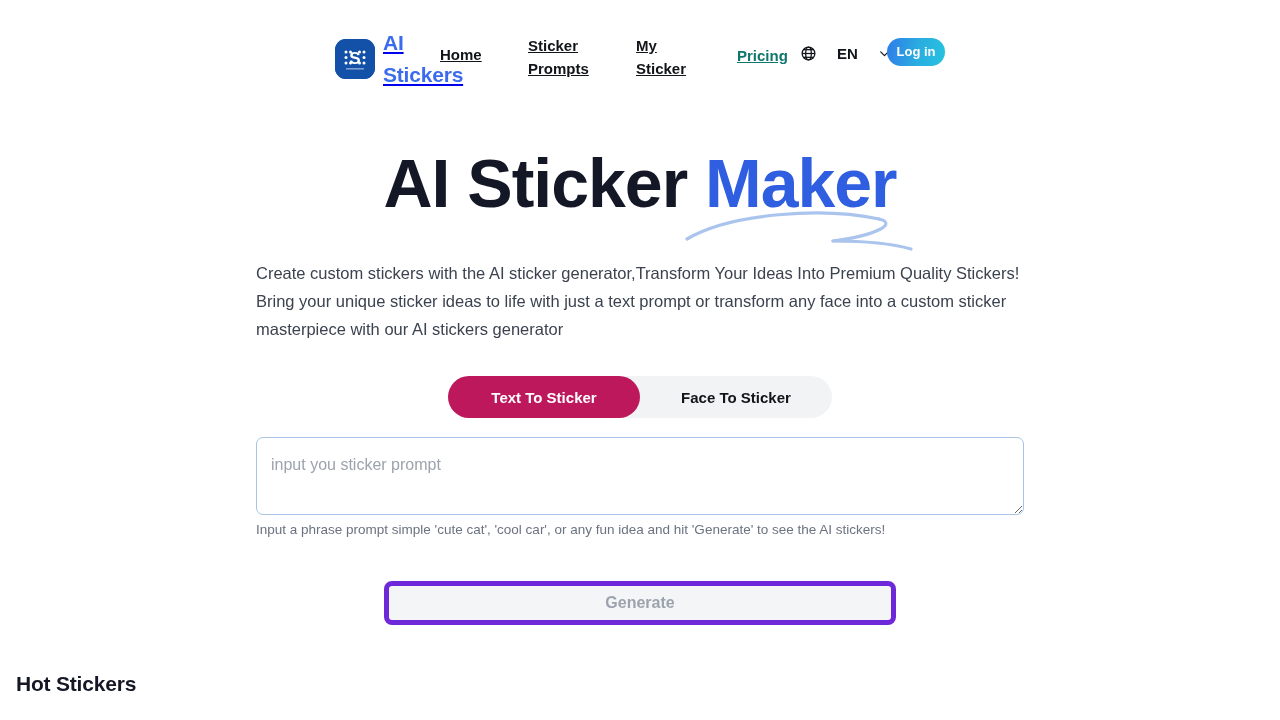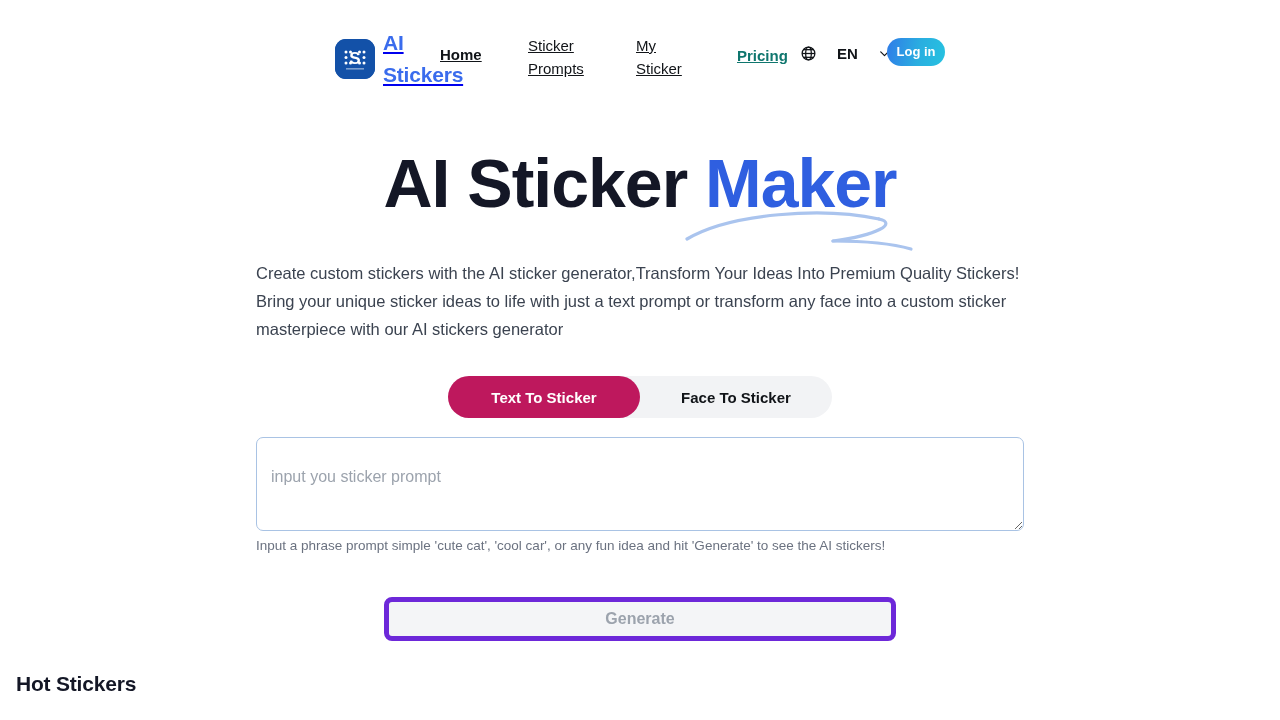--- a/index.html
+++ b/index.html
@@ -47,21 +47,21 @@
     top: 46px;
     font-size: 15px;
     font-weight: bold;
     color: #111418;
     white-space: nowrap;
   }
   .nav-item {
     position: absolute;
     top: 34px;
     font-size: 15px;
-    font-weight: normal;
+    font-weight: bold;
     color: #111418;
     line-height: 1.55;
   }
   .nav-sticker-prompts { left: 528px; width: 66px; }
   .nav-my-stickers { left: 636px; width: 62px; }
 
   .nav-pricing {
     position: absolute;
     left: 737px;
     top: 47px;
@@ -168,24 +168,24 @@
   .tab.active {
     background: #be185d;
     color: #ffffff;
   }
 
   
   .prompt-wrap { width: 768px; margin: 19px auto 0; }
   .prompt-input {
     display: block;
     width: 768px;
-    height: 94px;
+    height: 78px;
     border: 1px solid #a9c3e4;
     border-radius: 7px;
-    padding: 30px 14px;
+    padding: 18px 14px;
     font-family: "Liberation Sans", sans-serif;
     font-size: 16px;
     color: #111418;
     resize: vertical;
     outline: none;
     background: #ffffff;
   }
   .prompt-input::placeholder { color: #9ca3ad; }
   .prompt-hint {
     margin-top: 7px;

